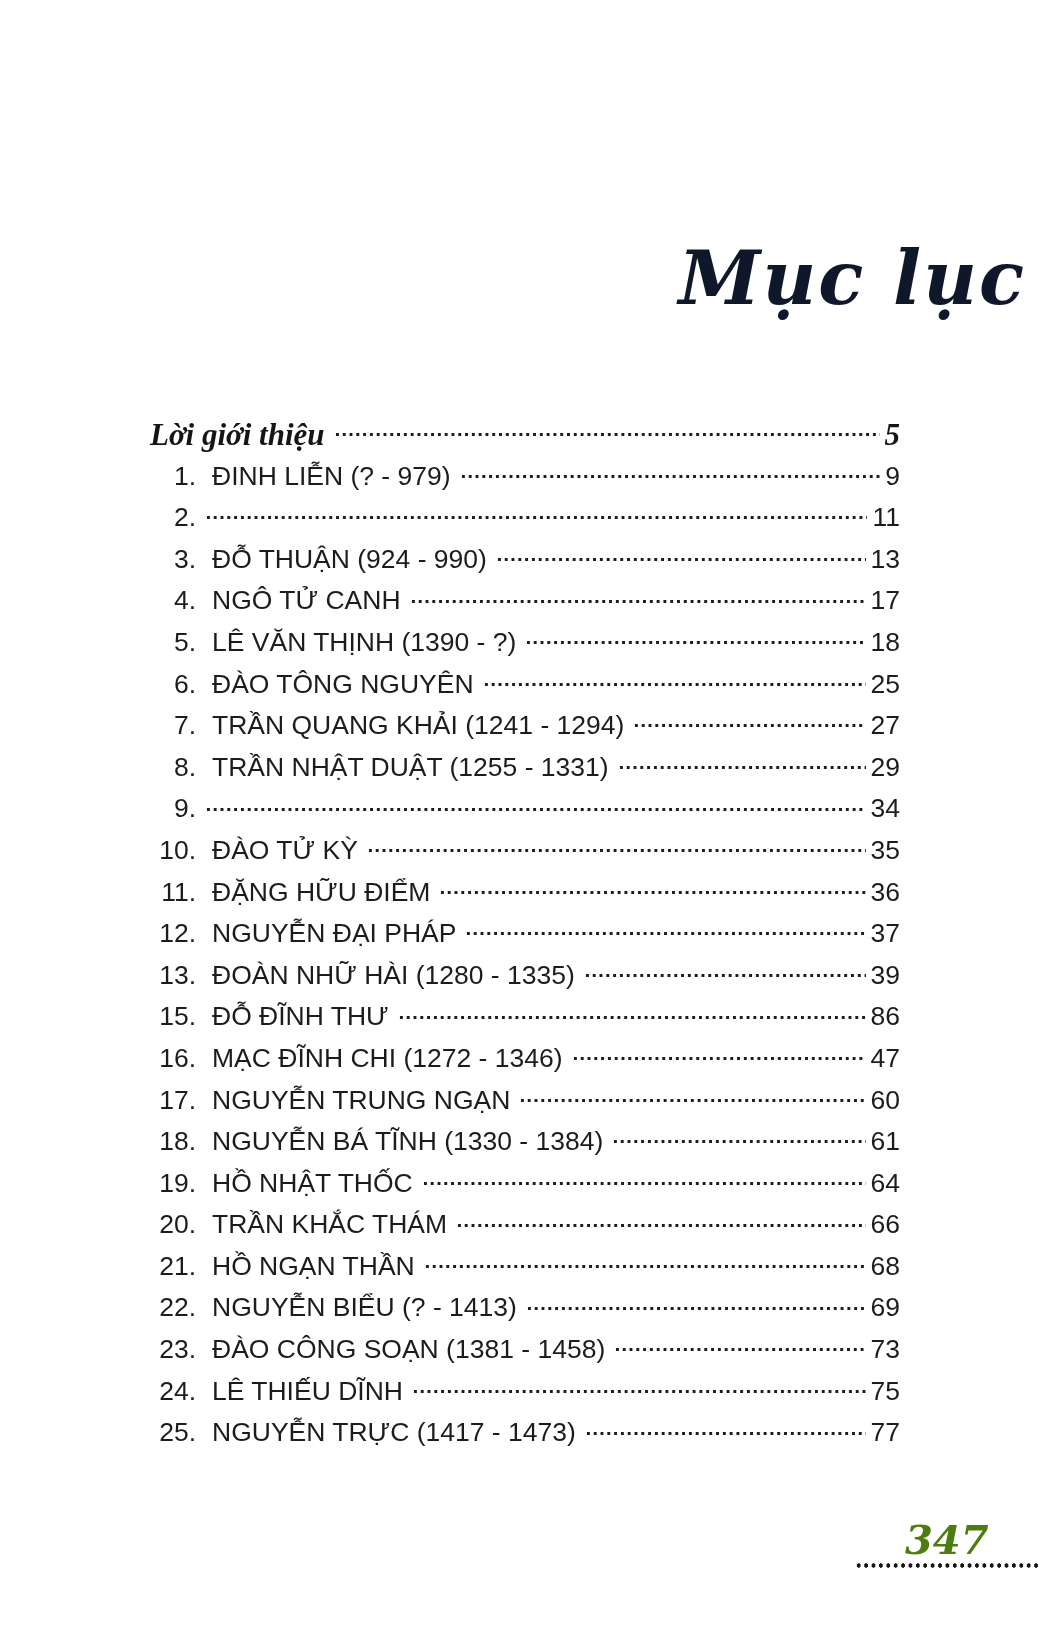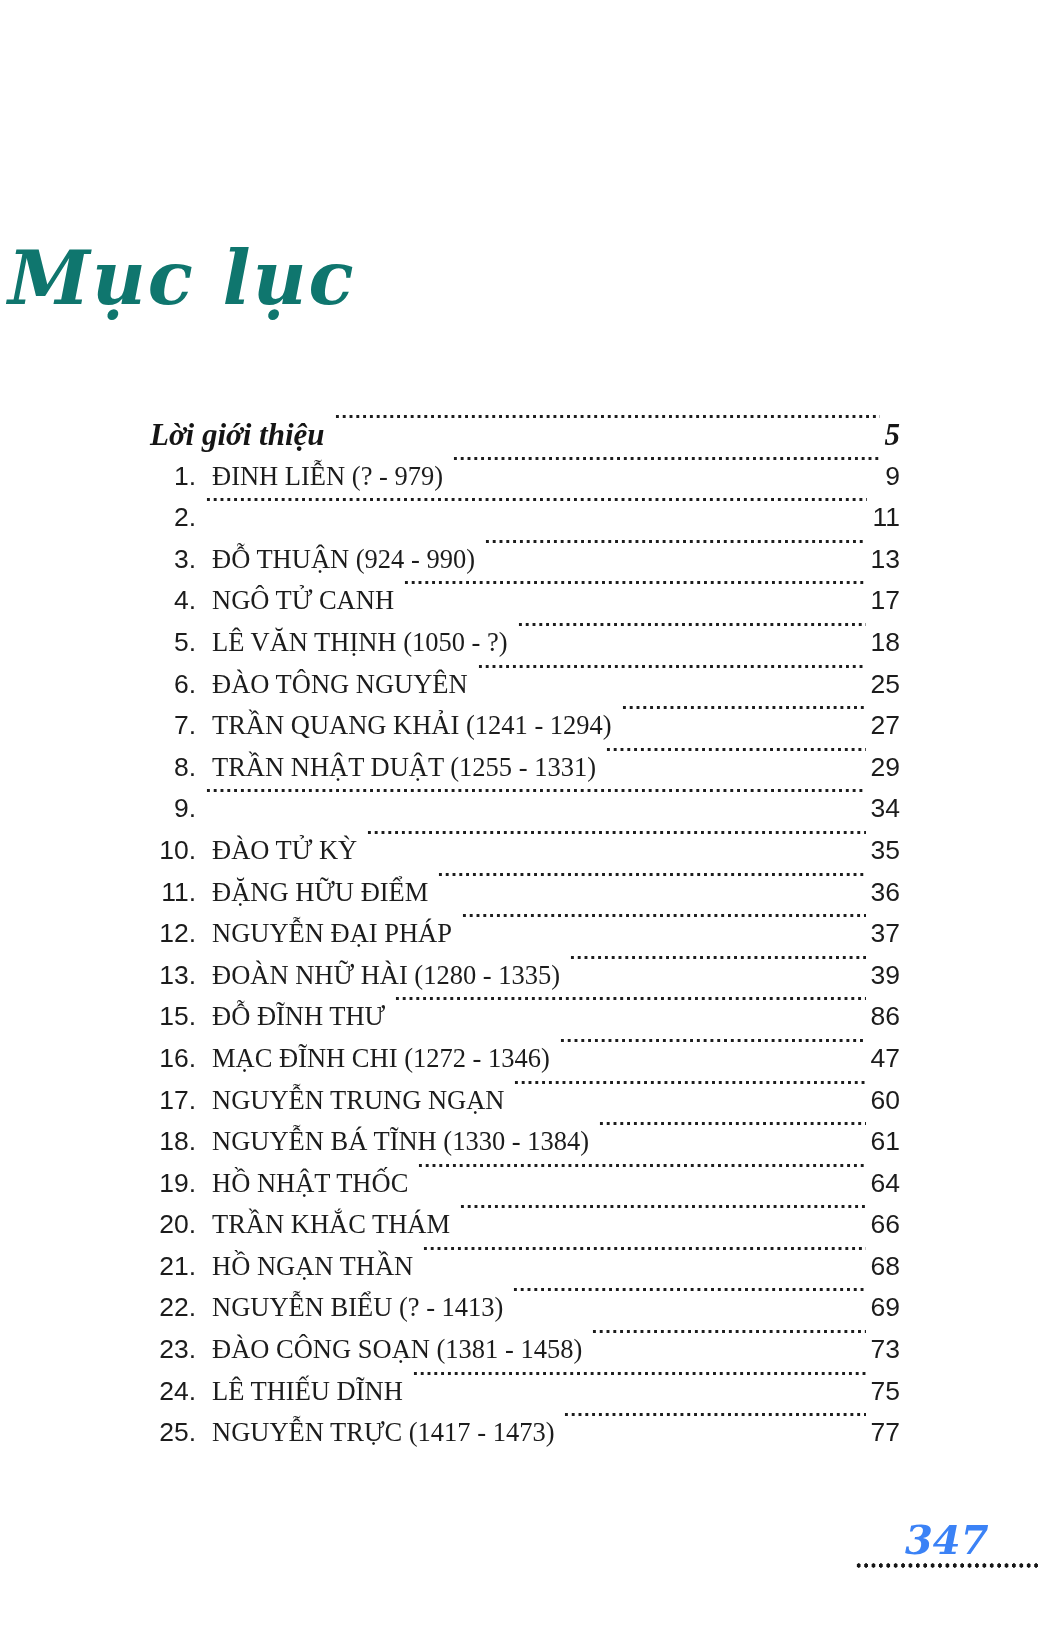--- a/index.html
+++ b/index.html
@@ -12,60 +12,59 @@
     width: 1040px;
     height: 1646px;
     background: #ffffff;
     color: #1c1c1c;
     font-family: "Liberation Sans", sans-serif;
     overflow: hidden;
   }
   .doc-title {
     position: absolute;
     top: 238px;
-    left: 8px;
+    left: 16px;
     width: 1010px;
-    text-align: left;
+    text-align: right;
     font-family: "DejaVu Serif", serif;
     font-style: italic;
     font-weight: bold;
     font-size: 74px;
     line-height: 1.1;
     letter-spacing: 2px;
-    color: #0f766e;
+    color: #0f172a;
   }
   .toc {
     position: absolute;
     top: 414px;
     left: 150px;
     width: 750px;
   }
   .row {
     display: flex;
-    align-items: flex-start;
+    align-items: center;
     height: 41.6px;
     font-size: 26.5px;
     line-height: 41.6px;
     white-space: nowrap;
   }
   .row.intro {
     font-family: "Liberation Serif", serif;
     font-style: italic;
     font-weight: bold;
     font-size: 31px;
     color: #151515;
   }
   .num {
     flex: 0 0 46px;
     text-align: right;
   }
   .entry-title {
     flex: 0 0 auto;
     margin-left: 16px;
-    font-family: Liberation Serif, serif;
   }
   .leader {
     flex: 1 1 auto;
     height: 5px;
     margin: 0 5px 0 9px;
     background-image: radial-gradient(circle, #1d1d1d 1.6px, transparent 1.9px);
     background-size: 6.8px 5px;
     background-position: left bottom;
     background-repeat: repeat-x;
   }
@@ -78,21 +77,21 @@
     left: 855px;
     width: 185px;
   }
   .footer-page {
     font-family: "DejaVu Serif", serif;
     font-style: italic;
     font-weight: bold;
     font-size: 40px;
     line-height: 36px;
     padding-left: 50px;
-    color: #3b82f6;
+    color: #4d7c0f;
   }
   .footer-dots {
     margin-top: 4px;
     height: 7px;
     background-image: radial-gradient(circle, #151515 2px, transparent 2.3px);
     background-size: 7.4px 7px;
     background-position: left center;
     background-repeat: repeat-x;
   }
 </style>
@@ -132,21 +131,21 @@
 
     <div class="row">
       <span class="num">4.</span>
       <span class="entry-title">NGÔ TỬ CANH</span>
       <span class="leader"></span>
       <span class="pagenum">17</span>
     </div>
 
     <div class="row">
       <span class="num">5.</span>
-      <span class="entry-title">LÊ VĂN THỊNH (1050 - ?)</span>
+      <span class="entry-title">LÊ VĂN THỊNH (1390 - ?)</span>
       <span class="leader"></span>
       <span class="pagenum">18</span>
     </div>
 
     <div class="row">
       <span class="num">6.</span>
       <span class="entry-title">ĐÀO TÔNG NGUYÊN</span>
       <span class="leader"></span>
       <span class="pagenum">25</span>
     </div>

